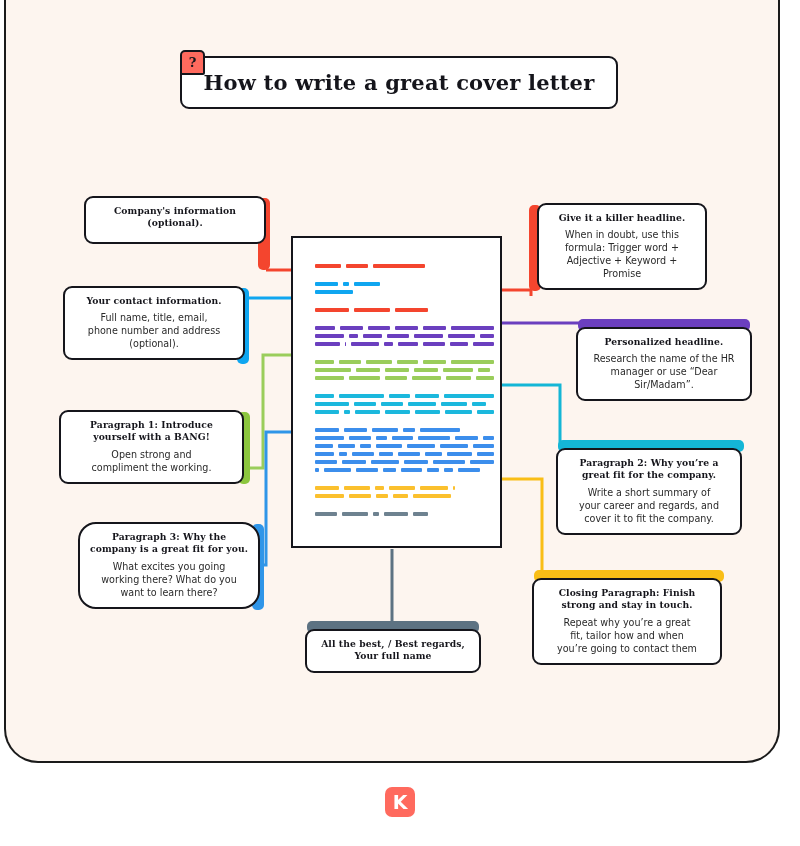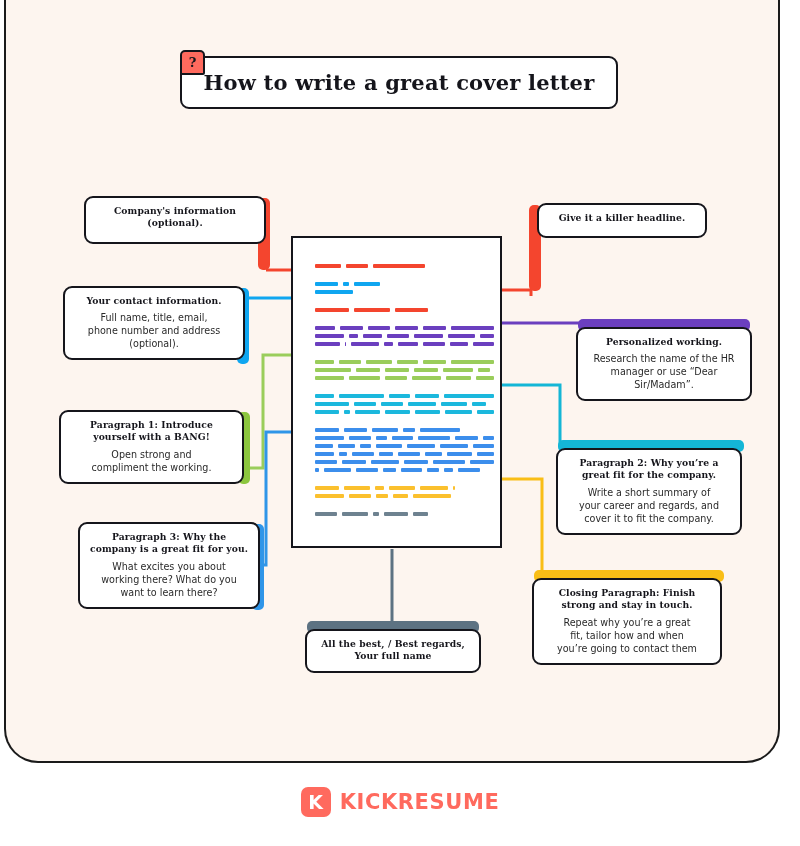--- a/index.html
+++ b/index.html
@@ -316,43 +316,49 @@
       <span>Paragraph 1: Introduce</span><br>
       <span>yourself with a BANG!</span>
     </p>
     <p class="bd">
       <span>Open strong and</span><br>
       <span>compliment the working.</span>
     </p>
   </div>
 
   <div class="acc" style="left:252px;top:524px;width:12px;height:86px;background:#2F95E8;"></div>
-  <div class="card" style="left:78px;top:522px;width:182px;">
+  <div class="card" style="left:78px;top:522px;width:182px;border-radius:18px;">
     <p class="hd">
       <span>Paragraph 3: Why the</span><br>
       <span>company is a great fit for you.</span>
     </p>
     <p class="bd">
-      <span>What excites you about</span><br>
+      <span>What excites you going</span><br>
       <span>working there? What do you</span><br>
       <span>want to learn there?</span>
     </p>
   </div>
 
   <div class="acc" style="left:529px;top:205px;width:12px;height:86px;background:#F4452E;"></div>
   <div class="card" style="left:537px;top:203px;width:170px;">
     <p class="hd">
       <span>Give it a killer headline.</span>
     </p>
+    <p class="bd">
+      <span>When in doubt, use this</span><br>
+      <span>formula: Trigger word +</span><br>
+      <span>Adjective + Keyword +</span><br>
+      <span>Promise</span>
+    </p>
   </div>
 
   <div class="acc" style="left:578px;top:319px;width:172px;height:12px;background:#6B3FBF;"></div>
   <div class="card" style="left:576px;top:327px;width:176px;">
     <p class="hd">
-      <span>Personalized working.</span>
+      <span>Personalized headline.</span>
     </p>
     <p class="bd">
       <span>Research the name of the HR</span><br>
       <span>manager or use “Dear</span><br>
       <span>Sir/Madam”.</span>
     </p>
   </div>
 
   <div class="acc" style="left:558px;top:440px;width:186px;height:12px;background:#14B6D6;"></div>
   <div class="card" style="left:556px;top:448px;width:186px;">
@@ -385,16 +391,15 @@
     <p class="hd" style="margin-bottom:0;">
       <span>All the best, / Best regards,</span><br>
       <span>Your full name</span>
     </p>
   </div>
 
   <div id="logo">
     <div id="logomark">
       <span>K</span>
     </div>
-    <div id="logotext">KICKRESUME</div>
   </div>
 
 </div>
 
 </body></html>

